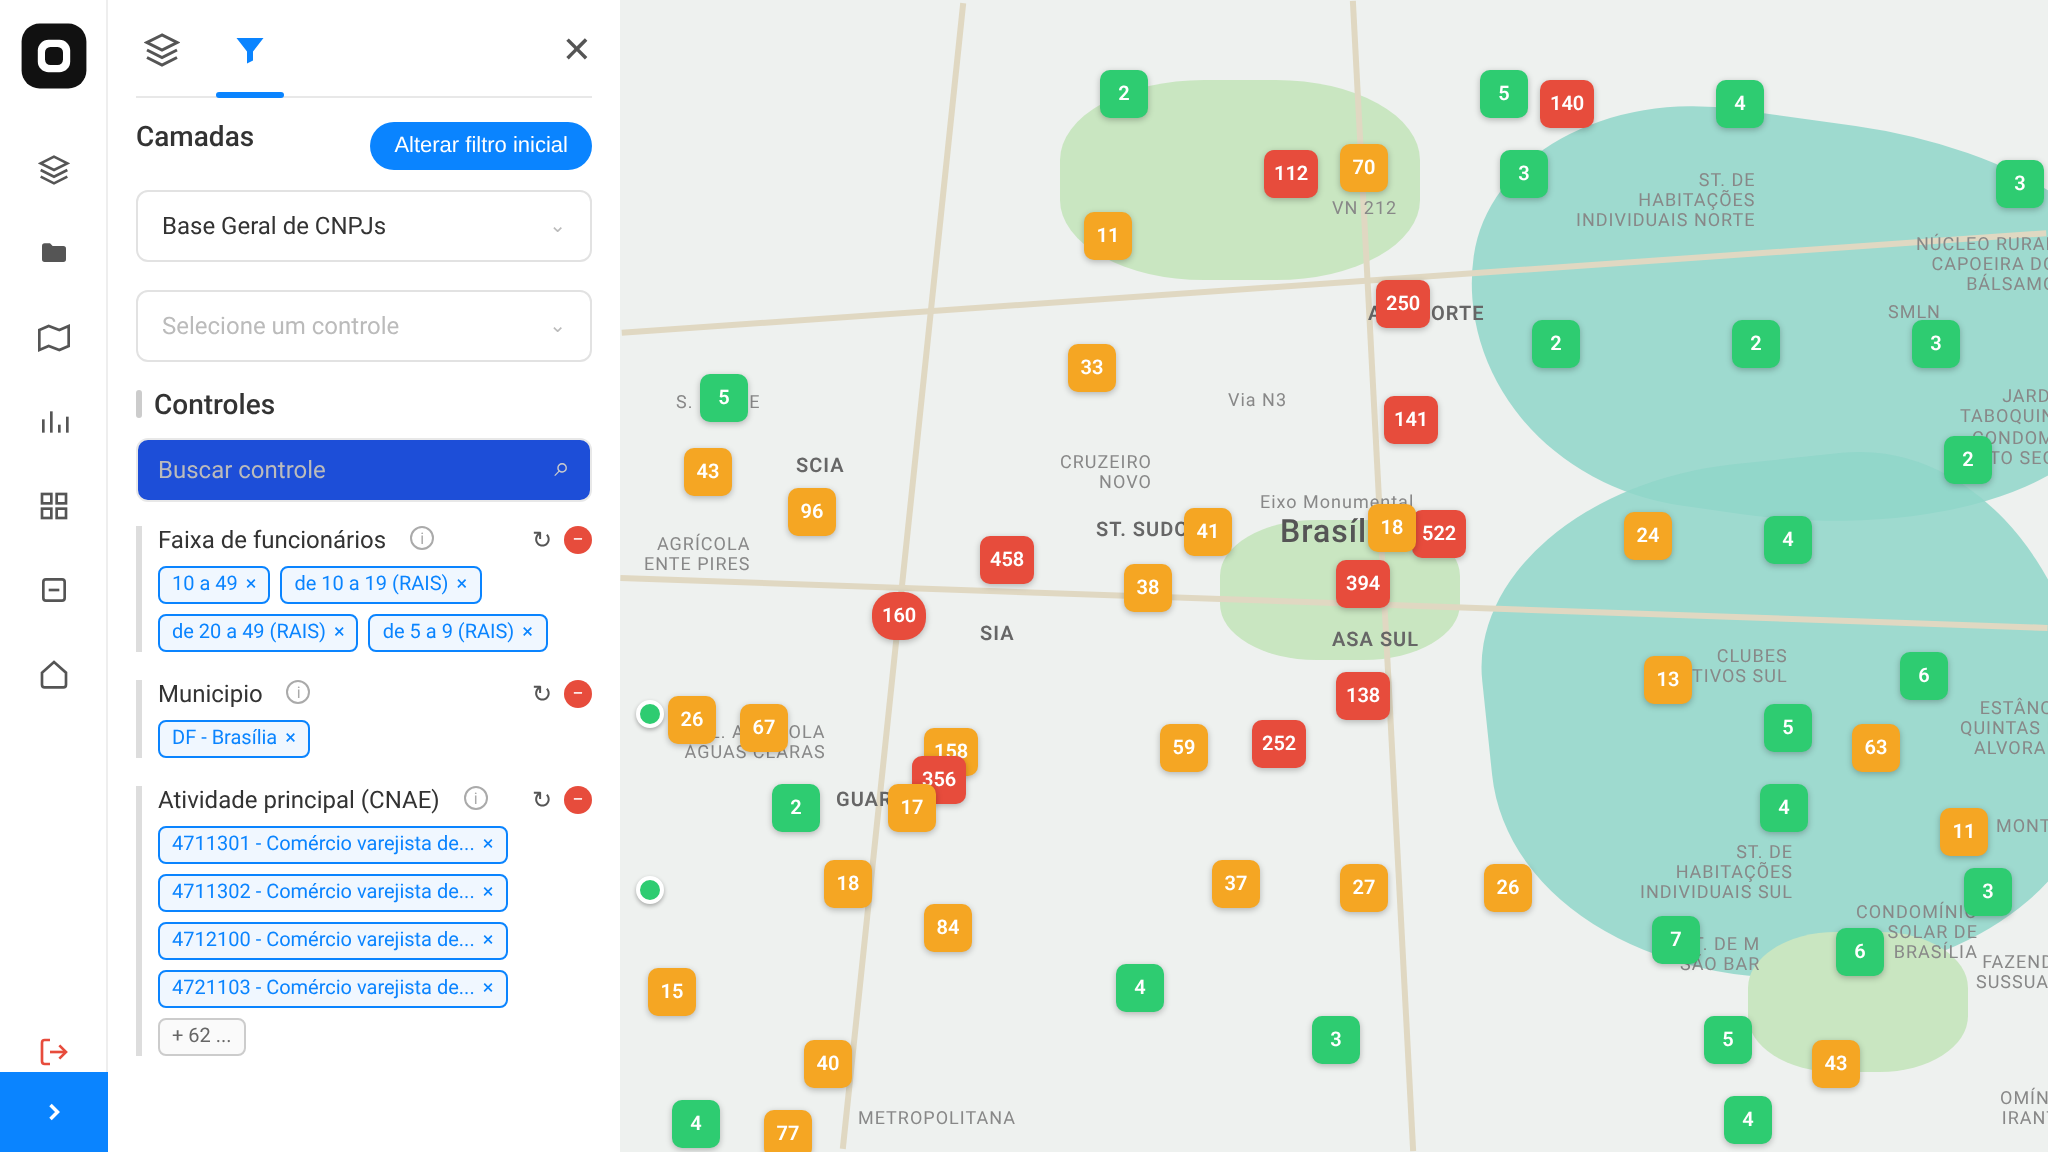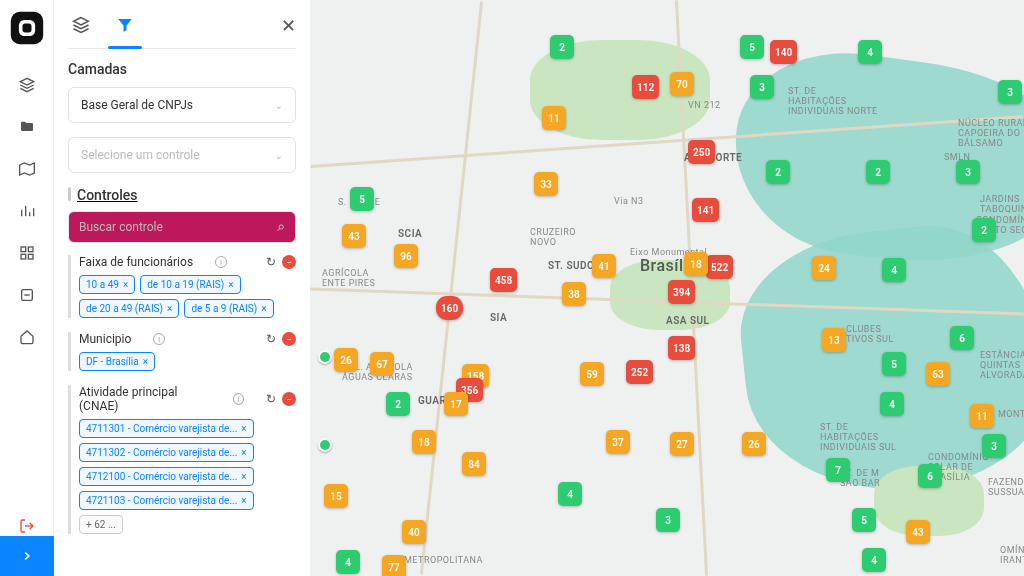--- a/index.html
+++ b/index.html
@@ -22,34 +22,34 @@
   .tabs .close { margin-left: auto; font-size: 18px; color:#555; cursor:pointer;}
 
   .row { display: flex; justify-content: space-between; margin-bottom: 10px; }
   .section-title { font-size: 14px; color: #333; font-weight: 500; }
   .btn-primary { background: #0a84ff; color: #fff; border: none; border-radius: 14px; padding: 6px 12px; font-size: 11px; cursor: pointer; }
   .select { border:1px solid #e2e2e2; border-radius:6px; padding:10px 12px; font-size:12px; color:#333; display:flex; align-items:center; justify-content:space-between; margin-bottom:14px; cursor:pointer; background:#fff;}
   .select.placeholder { color:#bbb; }
   .chev { font-size:10px; color:#bbb;}
 
   .label-sm { font-size:12px; color:#444; margin-bottom:8px; display:block;}
-  .search { border:1px solid #e8e8e8; border-radius:6px; padding:8px 10px; width:100%; font-size:12px; color:#bbb; margin-bottom:12px; background:#be185d; position:relative;}
+  .search { border:1px solid #e8e8e8; border-radius:6px; padding:8px 10px; width:100%; font-size:12px; color:#bbb; margin-bottom:12px; background:#1d4ed8; position:relative;}
   .search::after { content:"⌕"; position:absolute; right:10px; top:6px; color:#ccc; font-size:14px;}
 
   .group { border-left:3px solid #ddd; padding-left:8px; margin-bottom:14px;}
-  .group-head { display:flex; align-items:center; font-size:12px; color:#333; margin-bottom:6px; gap:22px;}
+  .group-head { display:flex; font-size:12px; color:#333; margin-bottom:6px; gap:12px;}
   .info { width:12px;height:12px;border:1px solid #aaa;border-radius:50%;font-size:8px; display:inline-flex;align-items:center;justify-content:center;color:#aaa;}
   .group-head .tools { margin-left:auto; display:flex; gap:6px; align-items:center;}
   .reload { font-size:12px; color:#555; cursor:pointer;}
   .minus { width:14px;height:14px;border-radius:50%;background:#e74c3c;color:#fff;font-size:10px;display:flex;align-items:center;justify-content:center;cursor:pointer;}
   .chips { display:flex; flex-wrap:wrap; gap:5px;}
   .chip { border:1px solid #0a84ff; color:#0a84ff; background:#f0f7ff; border-radius:4px; padding:3px 6px; font-size:10px; display:inline-flex; align-items:center; gap:4px; cursor:pointer;}
   .chip .x { font-size:10px;}
   .chip.more { border:1px solid #ccc; color:#666; background:#fafafa;}
-  .ctrl-title-row { display:flex; align-items:flex-start; margin-bottom:8px; gap:6px;text-decoration:underline;}
+  .ctrl-title-row { display:flex; align-items:flex-start; margin-bottom:8px; gap:6px;}
   .ctrl-title-row .bar { width:3px; height:14px; background:#ccc; border-radius:2px;}
 
   
   .map { position:absolute; left:310px; top:0; right:0; bottom:0; background: #eef1ef; overflow:hidden;}
   .map-bg { position:absolute; inset:0; }
   
   .water { position:absolute; background:#8fd6c9; opacity:0.85;}
   .water.a { right:-40px; top:60px; width:330px; height:200px; border-radius:40% 50% 60% 40% / 50% 40% 50% 60%; transform:rotate(8deg);}
   .water.b { right:-20px; top:230px; width:300px; height:260px; border-radius:50% 40% 50% 60% / 40% 60% 40% 50%; transform:rotate(-6deg);}
   .roadline { position:absolute; background:#e0d8c2; }
@@ -61,21 +61,21 @@
   .park.p1 { left:220px; top:40px; width:180px; height:100px;}
   .park.p2 { left:300px; top:260px; width:120px; height:70px;}
   .park.p3 { right:40px; bottom:40px; width:110px; height:70px;}
 
   .marker { position:absolute; min-width:24px; height:24px; padding:0 5px; border-radius:5px; color:#fff; font-size:10px; font-weight:600; display:flex; align-items:center; justify-content:center; box-shadow:0 1px 3px rgba(0,0,0,0.25); cursor:pointer;}
   .m-green { background:#2ecc71; }
   .m-orange { background:#f5a623; }
   .m-red { background:#e74c3c; }
   .dot { position:absolute; width:14px;height:14px;border-radius:50%; background:#2ecc71; border:2px solid #fff; box-shadow:0 1px 2px rgba(0,0,0,0.3);}
 
-  .map-label { position:absolute; font-size:9px; color:#888; letter-spacing:0.5px; pointer-events:none; white-space:pre; text-align:left;}
+  .map-label { position:absolute; font-size:9px; color:#888; letter-spacing:0.5px; pointer-events:none; white-space:pre; text-align:right;}
   .map-label.big { font-size:16px; color:#555; font-weight:500;}
   .map-label.mid { font-size:10px; color:#666; font-weight:600;}
 </style>
 </head>
 <body>
 
 <div class="rail">
   <div class="logo">
     <svg viewBox="0 0 40 40">
         <rect x="2" y="2" width="36" height="36" rx="10" fill="#111"></rect>
@@ -154,20 +154,21 @@
     <div class="tab active">
         <svg width="18" height="18" viewBox="0 0 24 24" fill="currentColor">
           <path d="M3 4h18l-7 9v6l-4 2v-8L3 4z"></path>
         </svg>
       </div>
     <div class="close">✕</div>
   </div>
 
   <div class="row">
     <div class="section-title">Camadas</div>
+    <button class="btn-primary">Alterar filtro inicial</button>
   </div>
   <div class="select">
     <span>Base Geral de CNPJs</span>
     <span class="chev">⌄</span>
   </div>
 
   <div class="select placeholder">
     <span>Selecione um controle</span>
     <span class="chev">⌄</span>
   </div>
@@ -299,29 +300,29 @@
 TIVOS SUL</div>
       <div class="map-label" style="left: 32px; top: 362px;">COL. AGRÍCOLA
 ÁGUAS CLARAS</div>
       <div class="map-label" style="left: 670px; top: 194px;">JARDINS
 TABOQUINHA</div>
       <div class="map-label" style="left: 12px; top: 268px;">AGRÍCOLA
 ENTE PIRES</div>
       <div class="map-label" style="left: 634px; top: 152px;">SMLN</div>
       <div class="map-label" style="left: 320px; top: 247px;">Eixo Monumental</div>
       <div class="map-label" style="left: 304px; top: 196px;">Via N3</div>
-      <div class="map-label" style="left: 378px; top: 100px;">VN 212</div>
+      <div class="map-label" style="left: 356px; top: 100px;">VN 212</div>
       <div class="map-label" style="left: 688px; top: 409px;">MONTAGNHKM</div>
       <div class="map-label" style="left: 678px; top: 477px;">FAZENDI
 SUSSUAF</div>
       <div class="map-label" style="left: 690px; top: 545px;">OMÍNIO
 IRANTE</div>
       <div class="map-label" style="left: 530px; top: 468px;">ST. DE M
 SÃO BAR</div>
-      <div class="map-label" style="left: 94px; top: 555px;">METROPOLITANA</div>
+      <div class="map-label" style="left: 119px; top: 555px;">METROPOLITANA</div>
     </div>
   <div id="map-markers">
       <div class="marker m-green" style="left: 240px; top: 35px;">2</div>
       <div class="marker m-green" style="left: 430px; top: 35px;">5</div>
       <div class="marker m-red" style="left: 460px; top: 40px;">140</div>
       <div class="marker m-green" style="left: 548px; top: 40px;">4</div>
       <div class="marker m-red" style="left: 322px; top: 75px;">112</div>
       <div class="marker m-orange" style="left: 360px; top: 72px;">70</div>
       <div class="marker m-green" style="left: 440px; top: 75px;">3</div>
       <div class="marker m-orange" style="left: 232px; top: 106px;">11</div>

